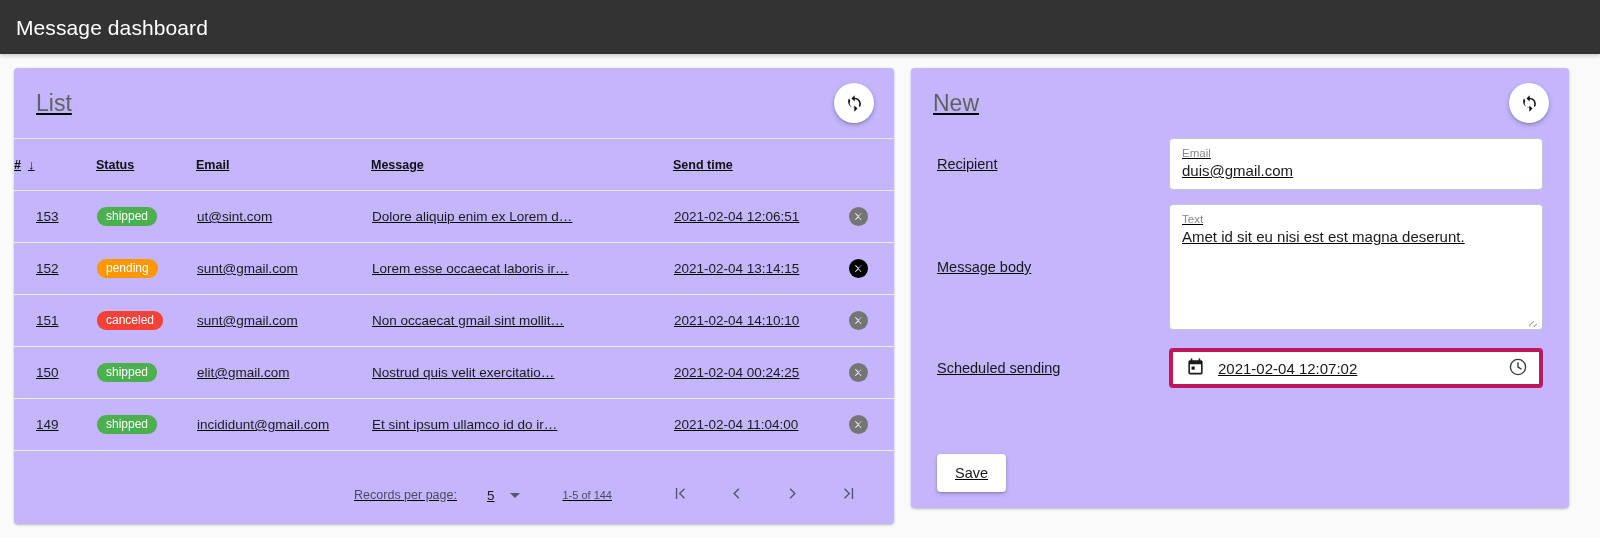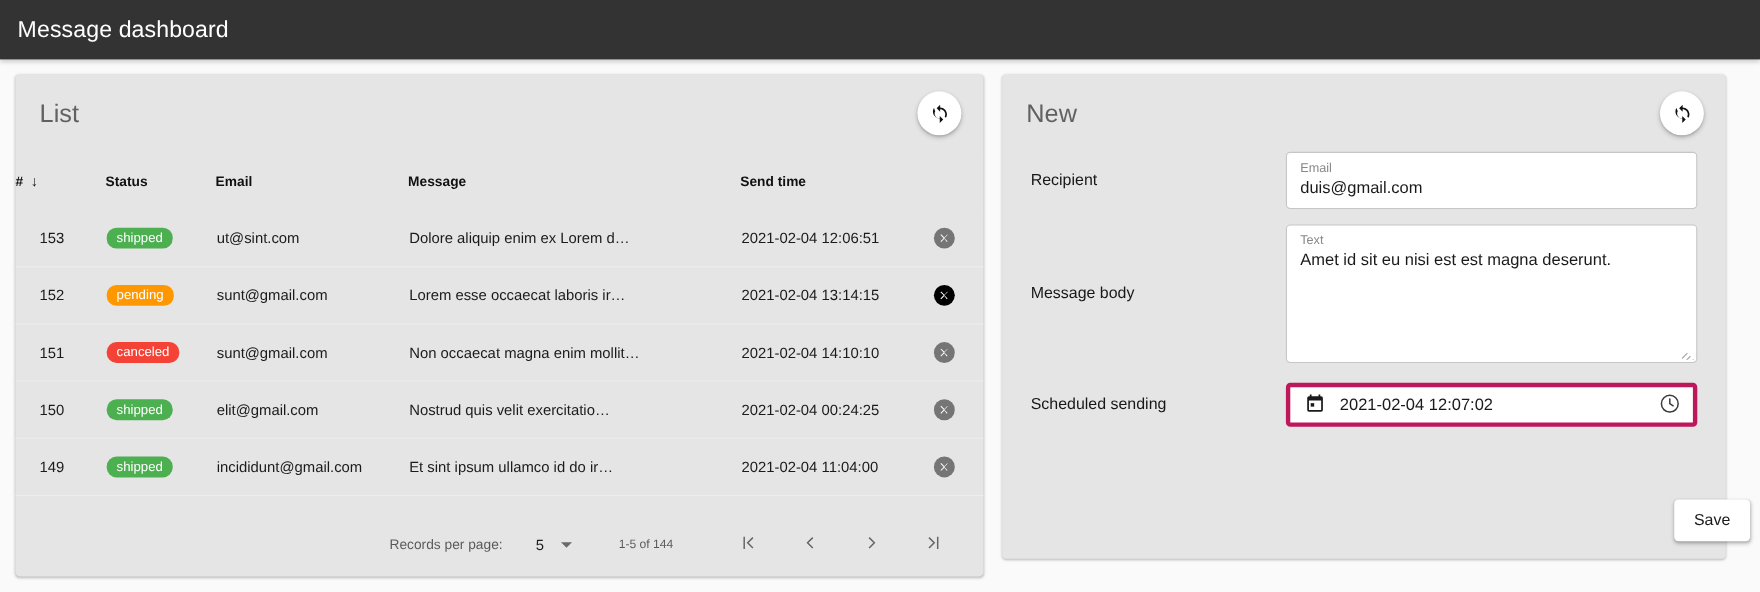--- a/index.html
+++ b/index.html
@@ -33,24 +33,25 @@
 
   
   .page {
     display: flex;
     align-items: flex-start;
     padding: 14px;
     gap: 17px;
     height: 484px;
   }
   .card {
-    background: #e5e5e5;
+    background: #c4b5fd;
     border-radius: 4px;
     box-shadow: 0 1px 3px rgba(0,0,0,.16), 0 1px 2px rgba(0,0,0,.11);
     position: relative;
+    text-decoration: underline;
   }
   .card-left  { width: 880px; height: 456px; display: flex; flex-direction: column; }
   .card-right { width: 658px; height: 440px; display: flex; flex-direction: column; }
 
   
   .card-head {
     height: 70px;
     display: flex;
     align-items: center;
     padding: 0 20px 0 22px;
@@ -230,21 +231,21 @@
   }
   .icon-btn {
     background: none; border: none; padding: 0; margin: 0;
     display: flex; align-items: center; justify-content: center;
     cursor: pointer;
   }
 
   .save-wrap {
     margin-top: auto;
     display: flex;
-    justify-content: flex-end;
+    justify-content: flex-start;
     padding-bottom: 16px;
     margin-right: -48px;
   }
   .save-btn {
     background: #ffffff;
     border: none;
     border-radius: 4px;
     box-shadow: 0 2px 4px rgba(0,0,0,.20), 0 1px 2px rgba(0,0,0,.13);
     font-family: "Liberation Sans", sans-serif;
     font-size: 14.5px;
@@ -320,21 +321,21 @@
                     <path d="M18.3 5.7 12 12l6.3 6.3-1.4 1.4L12 13.4l-6.3 6.3-1.4-1.4L10.6 12 4.3 5.7l1.4-1.4L12 10.6l6.3-6.3z"></path>
                   </svg>
               </span>
             </button>
           </td>
         </tr>
         <tr>
           <td class="c-num">151</td>
           <td class="c-stat"><span class="badge canceled">canceled</span></td>
           <td class="c-mail">sunt@gmail.com</td>
-          <td class="c-msg">Non occaecat magna enim mollit…</td>
+          <td class="c-msg">Non occaecat gmail sint mollit…</td>
           <td class="c-time">2021-02-04 14:10:10</td>
           <td class="c-del">
             <button class="del-btn">
               <span>
                 <svg width="11" height="11" viewBox="0 0 24 24" fill="#fff">
                     <path d="M18.3 5.7 12 12l6.3 6.3-1.4 1.4L12 13.4l-6.3 6.3-1.4-1.4L10.6 12 4.3 5.7l1.4-1.4L12 10.6l6.3-6.3z"></path>
                   </svg>
               </span>
             </button>
           </td>

